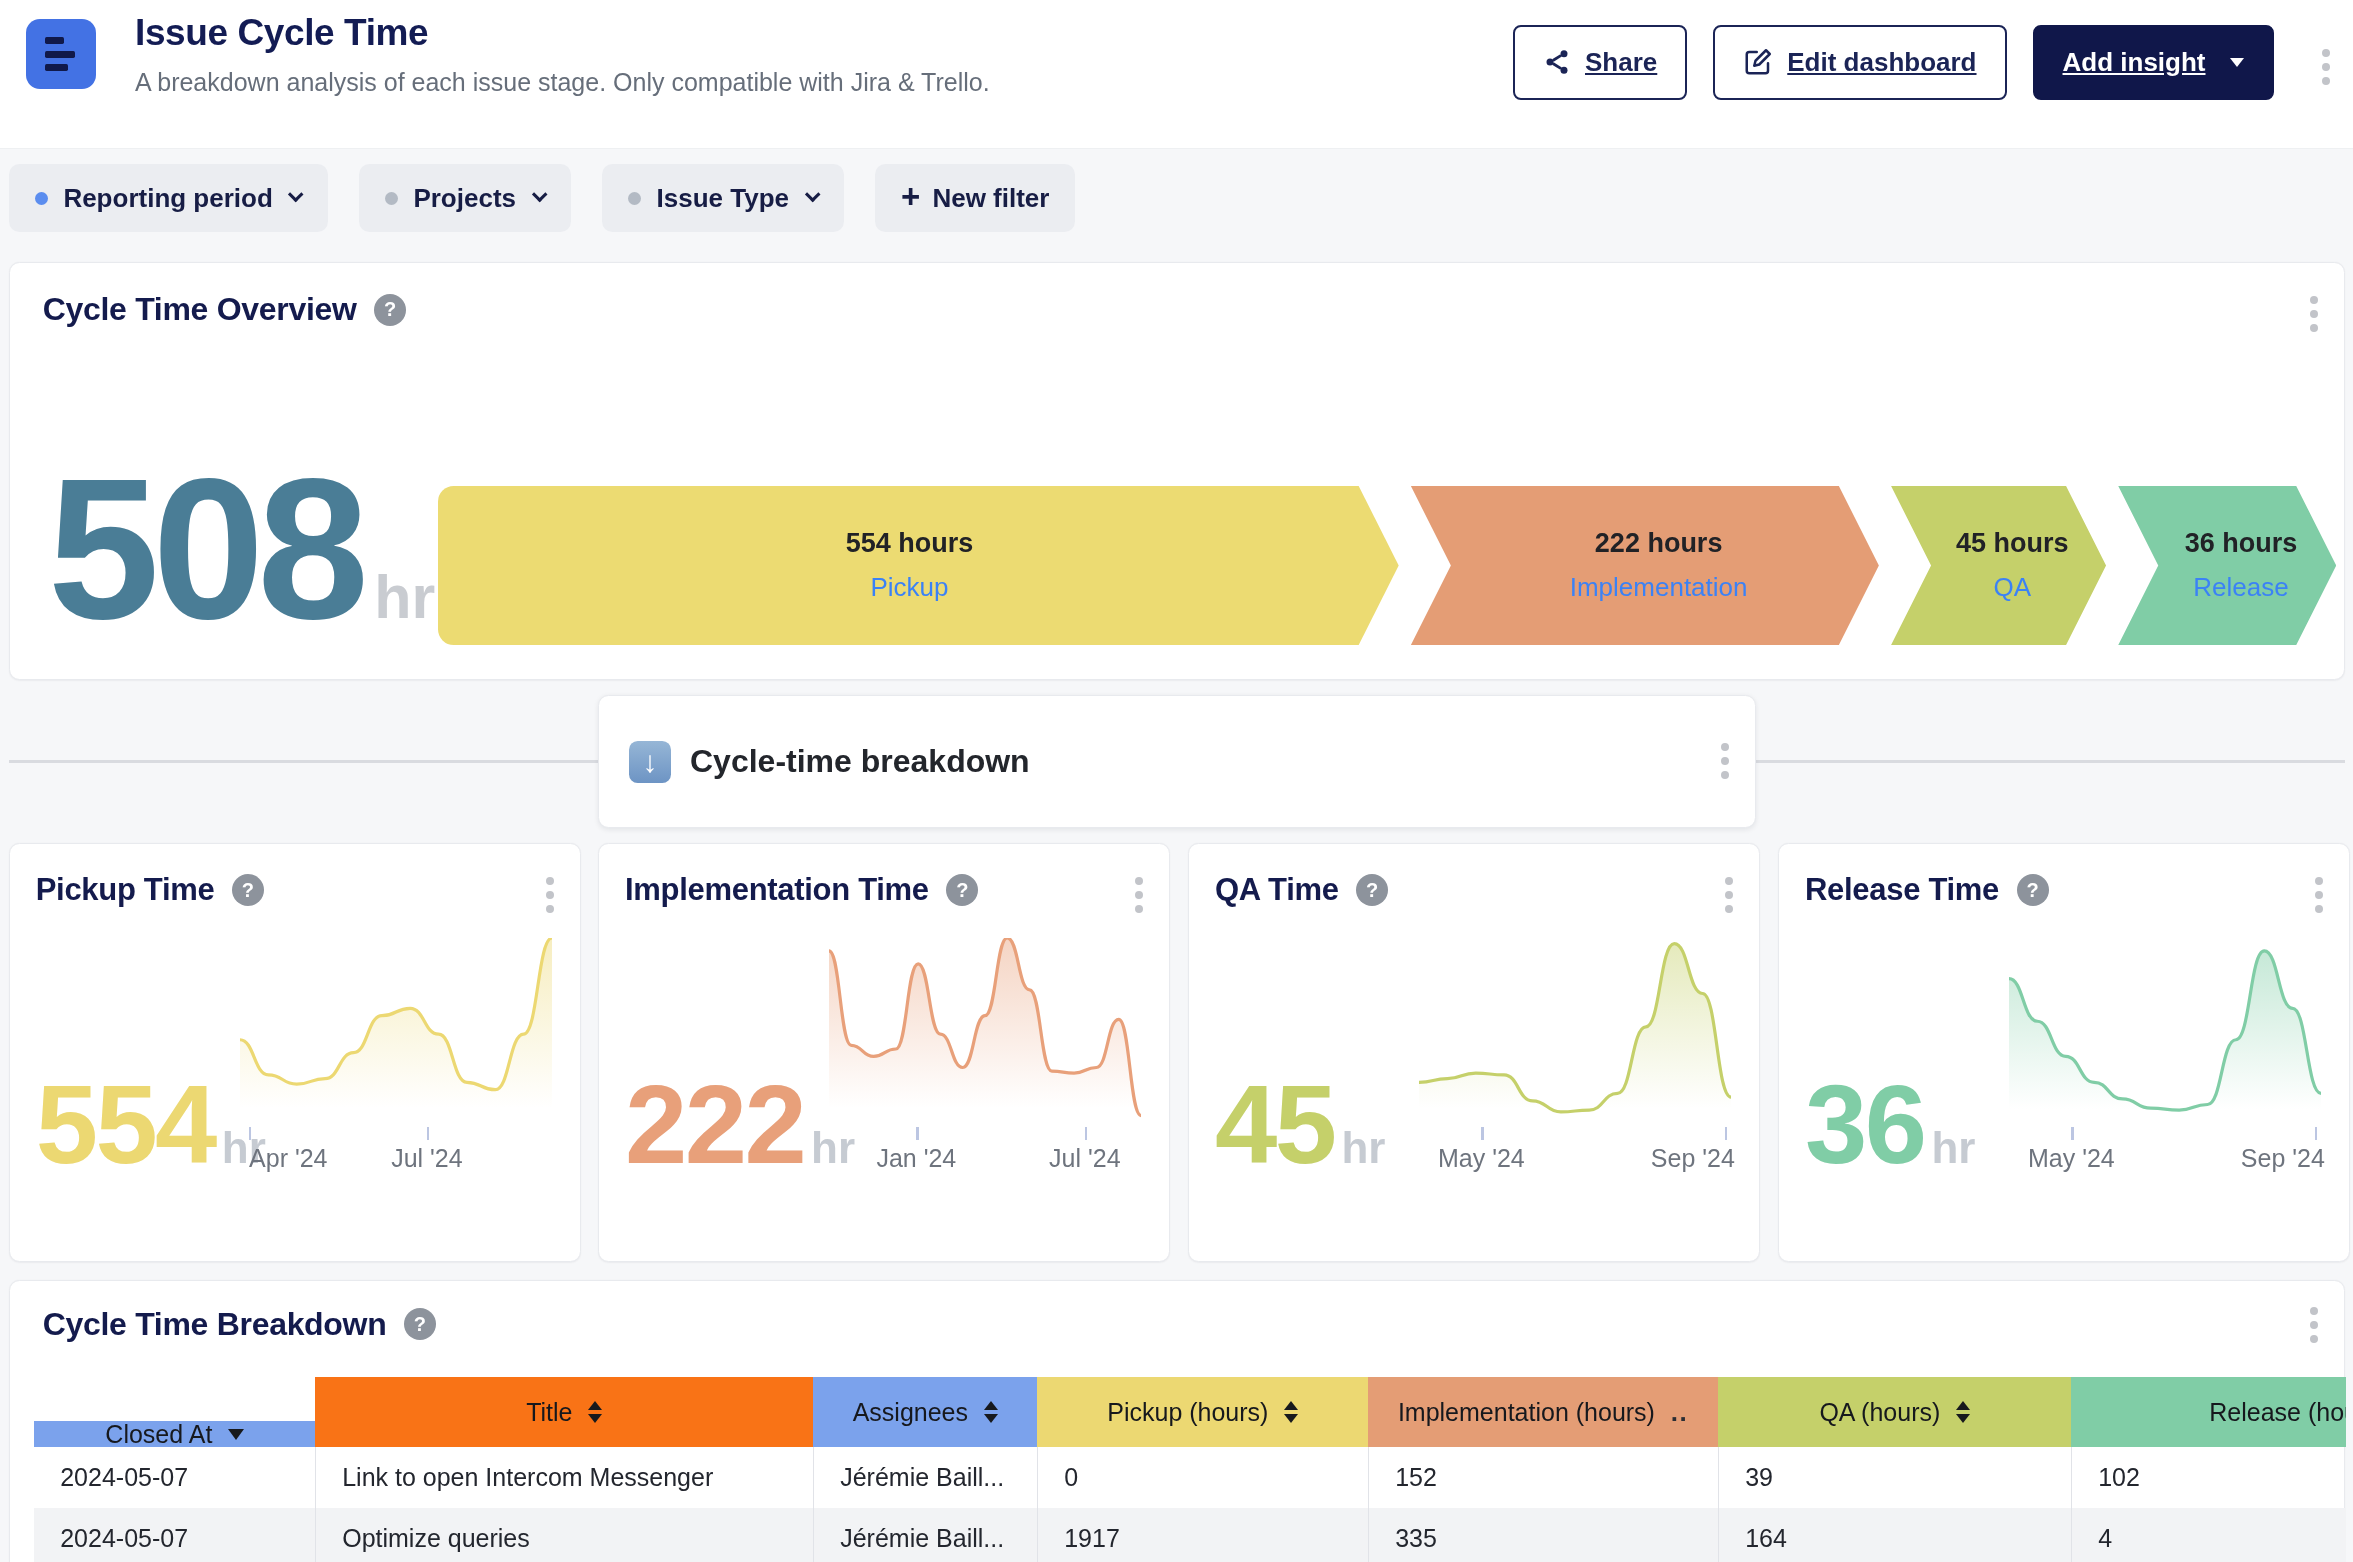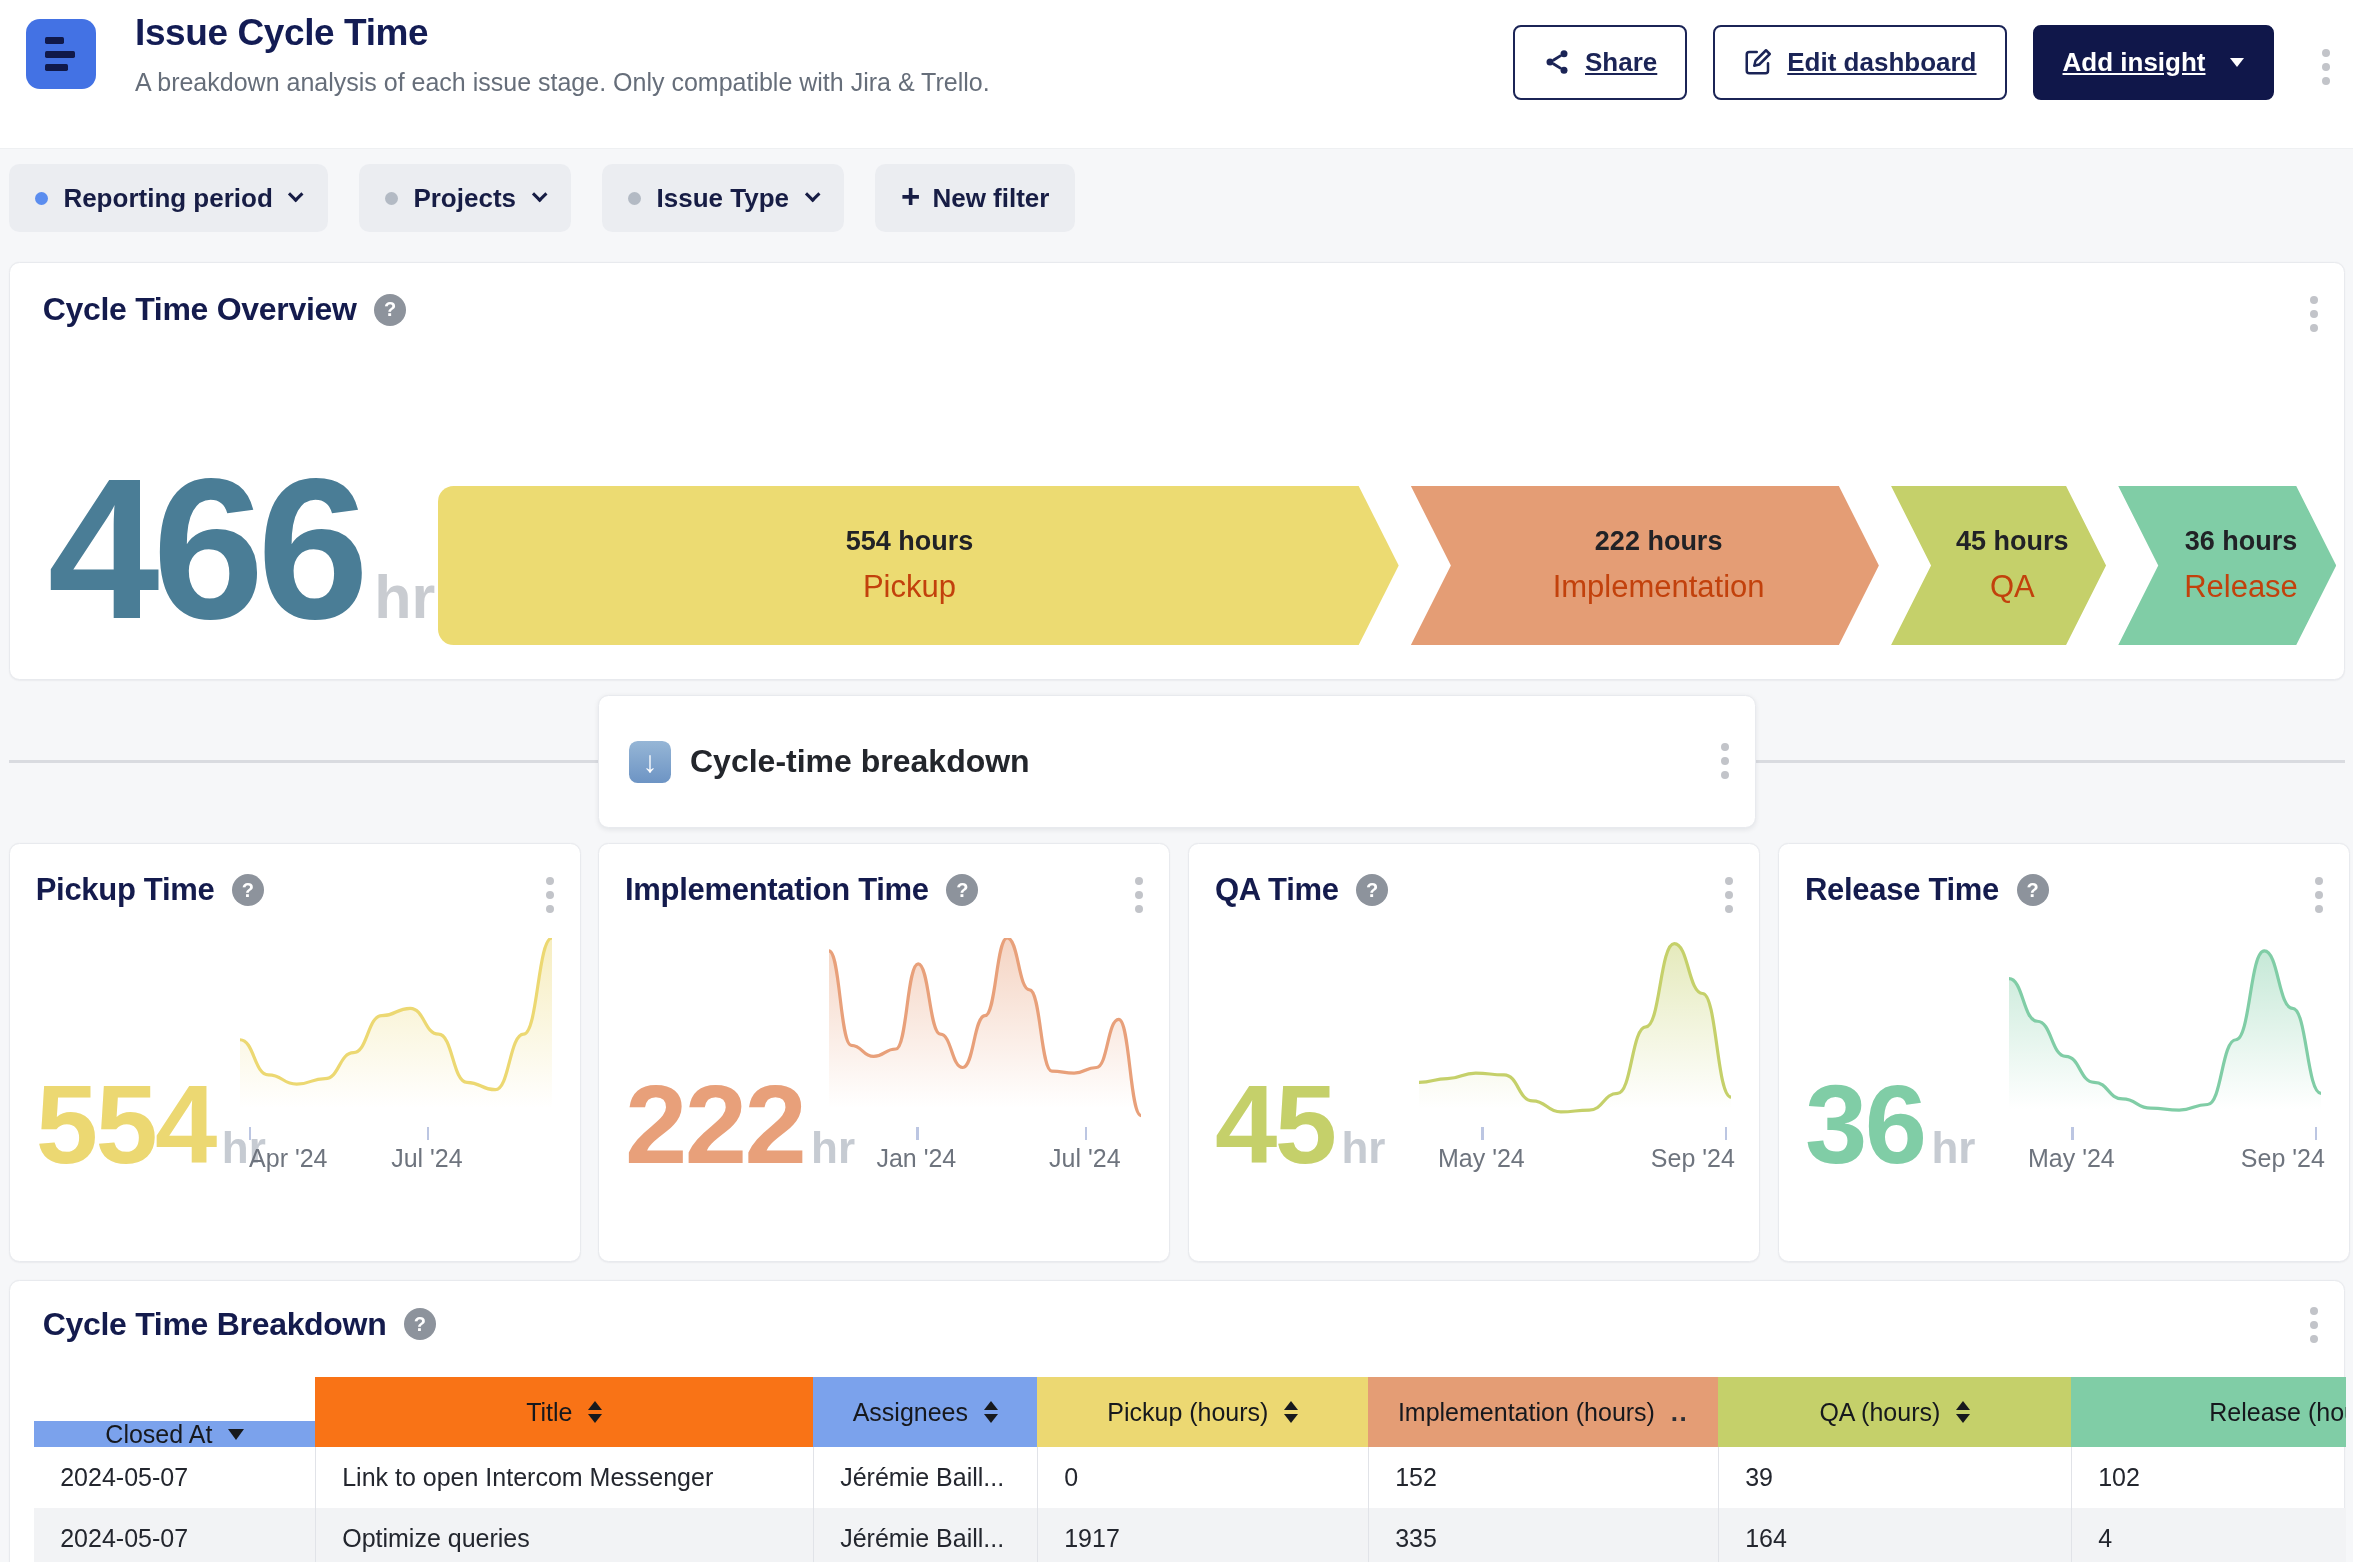--- a/index.html
+++ b/index.html
@@ -45,21 +45,21 @@
   .big-num .unit{font-size:61px;font-weight:700;color:#c9ccd1;margin-left:12.2px;}
   .funnel{position:absolute;left:428px;top:223px;height:159px;display:flex;gap:12.2px;}
   .stage{position:relative;height:100%;}
   .stage .shape{position:absolute;inset:0;}
   .stage.first{border-radius:15.7px 0 0 15.7px;overflow:hidden;}
   .stage.first .shape{clip-path:polygon(0 0,calc(100% - 40px) 0,100% 50%,calc(100% - 40px) 100%,0 100%);}
   .stage.mid .shape{clip-path:polygon(0 0,calc(100% - 40px) 0,100% 50%,calc(100% - 40px) 100%,0 100%,40px 50%);}
   .stage-label{position:absolute;inset:0;display:flex;flex-direction:column;align-items:center;justify-content:center;gap:12.2px;padding-right:17.5px;}
   .stage.mid .stage-label{padding-left:45px;}
   .stage-hours{font-size:27px;font-weight:700;color:#212226;}
-  .stage-name{font-size:31px;color:#c2410c;}
+  .stage-name{font-size:26px;color:#3b82f6;}
   .st1{width:961px}.st2{width:468px}.st3{width:215px}.st4{width:218px}
 
   
   .banner-divider{position:absolute;left:8.7px;top:760px;width:2336px;height:2.6px;background:#d9dbe0;}
   .banner-card{left:598px;top:695px;width:1158px;height:133px;box-shadow:0 1.7px 5.2px rgba(16,24,40,.08);}
   .banner-card .inner{display:flex;align-items:center;gap:19px;padding:0 30px;height:100%;}
   .banner-icon{width:42px;height:42px;border-radius:8.7px;background:linear-gradient(#96b6d6,#6d94c4);color:#ffffff;font-size:30px;font-weight:700;display:flex;align-items:center;justify-content:center;}
   .banner-title{margin:0;font-size:32px;font-weight:700;color:#23262c;}
   .banner-card .kebab{position:absolute;right:26px;top:47px;}
 
@@ -166,21 +166,21 @@
     <div class="card-head">
       <h2 class="card-title">Cycle Time Overview</h2>
       <span class="help">?</span>
     </div>
     <div class="kebab card-kebab">
         <i></i>
         <i></i>
         <i></i>
       </div>
     <div class="big-num">
-      <span class="num">466</span>
+      <span class="num">508</span>
       <span class="unit">hr</span>
     </div>
     <div class="funnel">
       <div class="stage first st1">
         <div class="shape" style="background: rgb(236, 219, 114);"></div>
         <div class="stage-label">
           <div class="stage-hours">554 hours</div>
           <div class="stage-name">Pickup</div>
         </div>
       </div>

